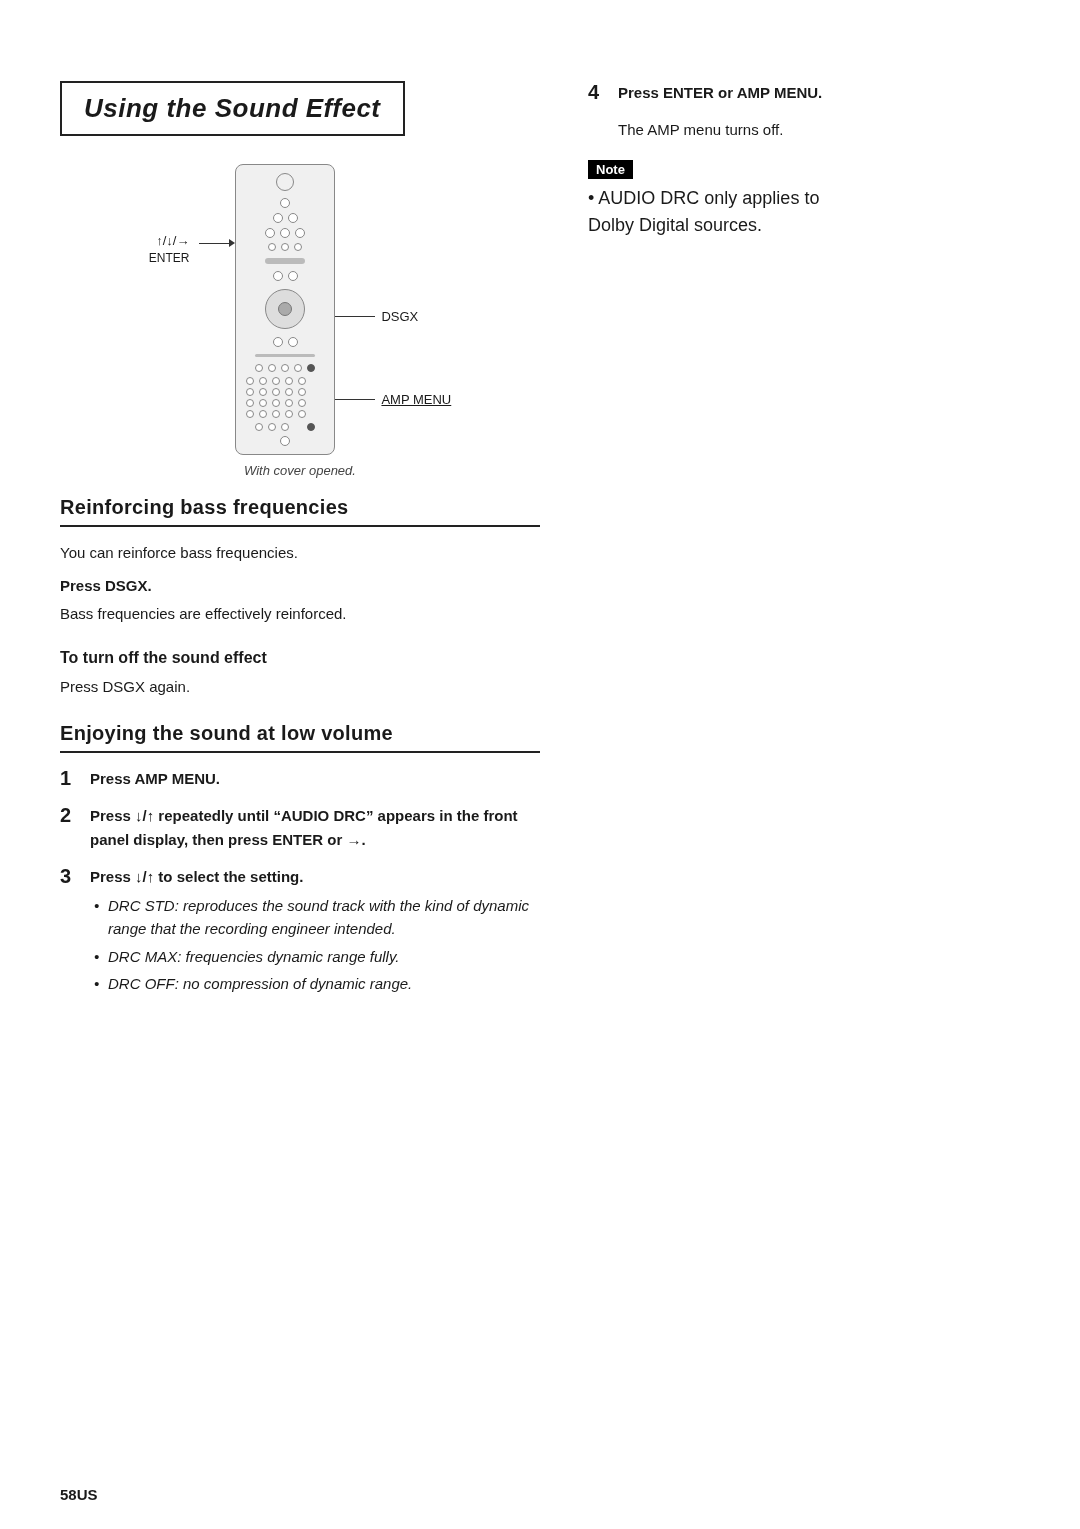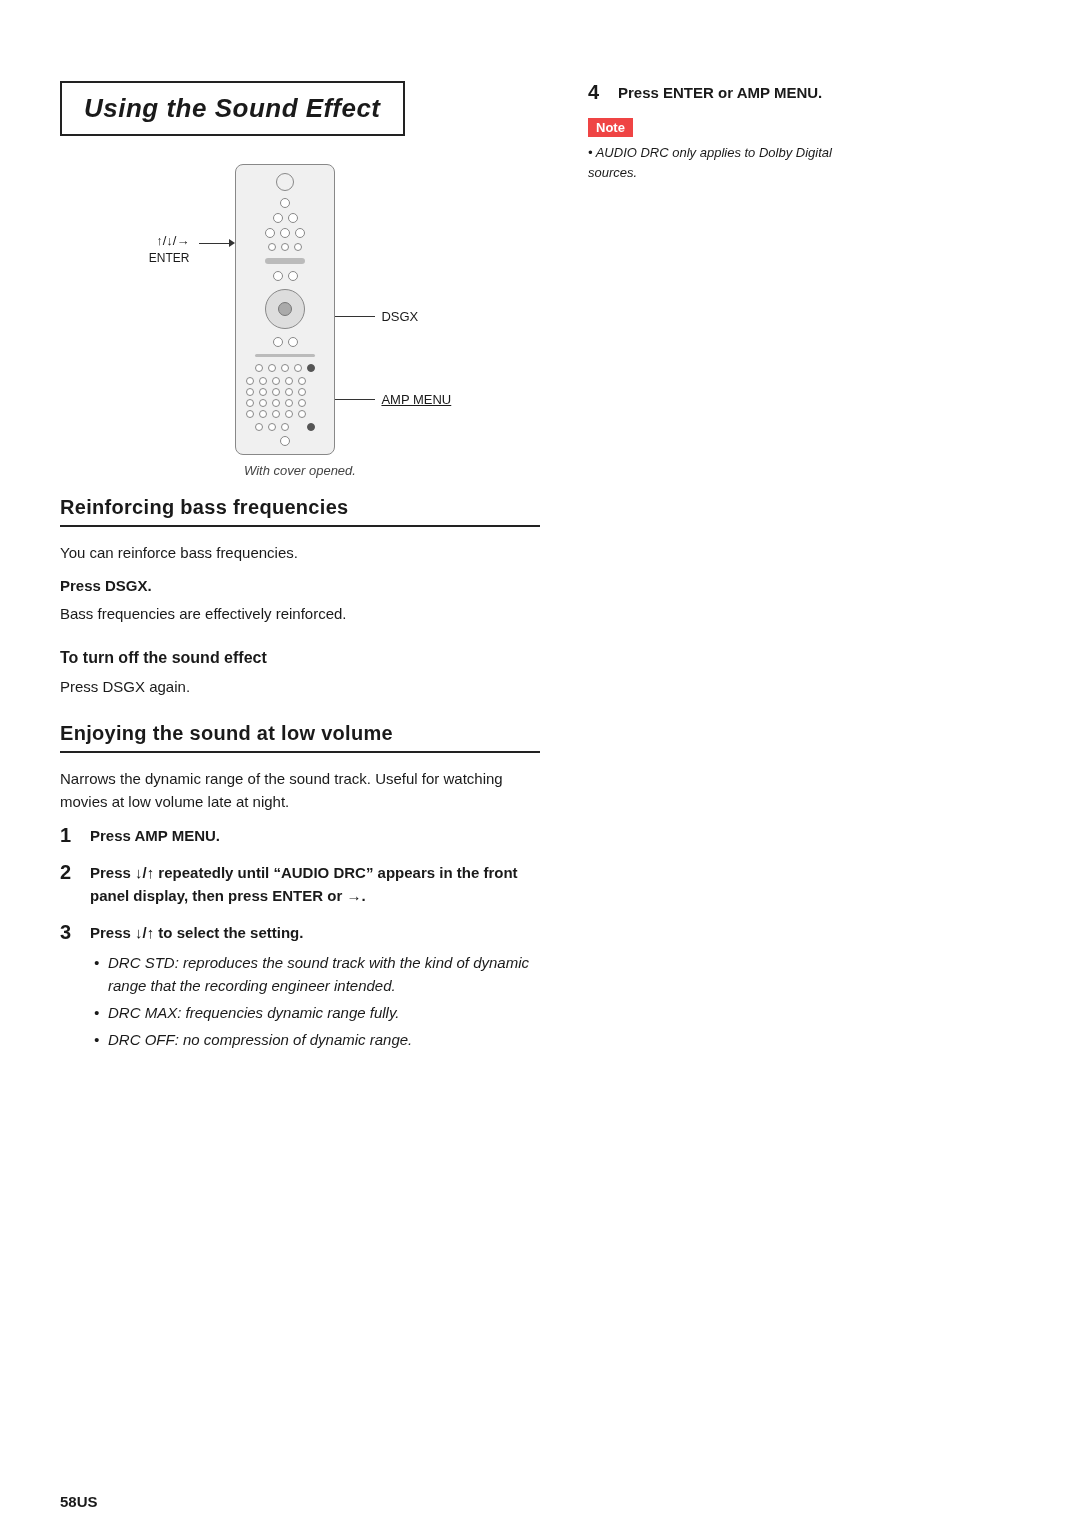--- a/index.html
+++ b/index.html
@@ -209,37 +209,36 @@
     }
     .step-content {
       font-size: 15px;
       line-height: 1.55;
     }
     .step-content .step-title {
       font-weight: bold;
     }
 
     .note-box {
-      background: #ef4444;
+      background: #000000;
       color: #fff;
       font-size: 13px;
       font-weight: bold;
       padding: 2px 8px;
       display: inline-block;
       margin-bottom: 6px;
     }
     .note-text {
-      font-size: 13px;
+      font-size: 18px;
       line-height: 1.5;
-      font-style: italic;
     }
 
     .page-num {
       position: absolute;
-      bottom: 32px;
+      bottom: 39px;
       left: 60px;
       font-size: 15px;
       font-weight: bold;
     }
 
     .bullet-list {
       list-style: none;
       padding-left: 4px;
       margin-top: 6px;
     }
@@ -411,21 +410,20 @@
 
       
       <div class="section-block">
         <h3 class="sub-heading">To turn off the sound effect</h3>
         <p>Press DSGX again.</p>
       </div>
 
       
       <div class="section-block">
         <h2 class="section-heading">Enjoying the sound at low volume</h2>
-        <p>Narrows the dynamic range of the sound track. Useful for watching movies at low volume late at night.</p>
 
         <div class="step-item">
           <span class="step-num">1</span>
           <div class="step-content">
             <span class="step-title">Press AMP MENU.</span>
           </div>
         </div>
 
         <div class="step-item">
           <span class="step-num">2</span>
@@ -452,20 +450,21 @@
 
     <div class="right-col">
 
       <div class="step-item" style="margin-top: 0;">
         <span class="step-num">4</span>
         <div class="step-content">
           <span class="step-title">Press ENTER or AMP MENU.</span>
         </div>
       </div>
 
+      <p style="margin-left:30px;margin-top:4px;margin-bottom:18px;">The AMP menu turns off.</p>
 
       <div>
         <div class="note-box">Note</div>
         <p class="note-text">• AUDIO DRC only applies to Dolby Digital sources.</p>
       </div>
 
     </div>
 
   </div>
 

